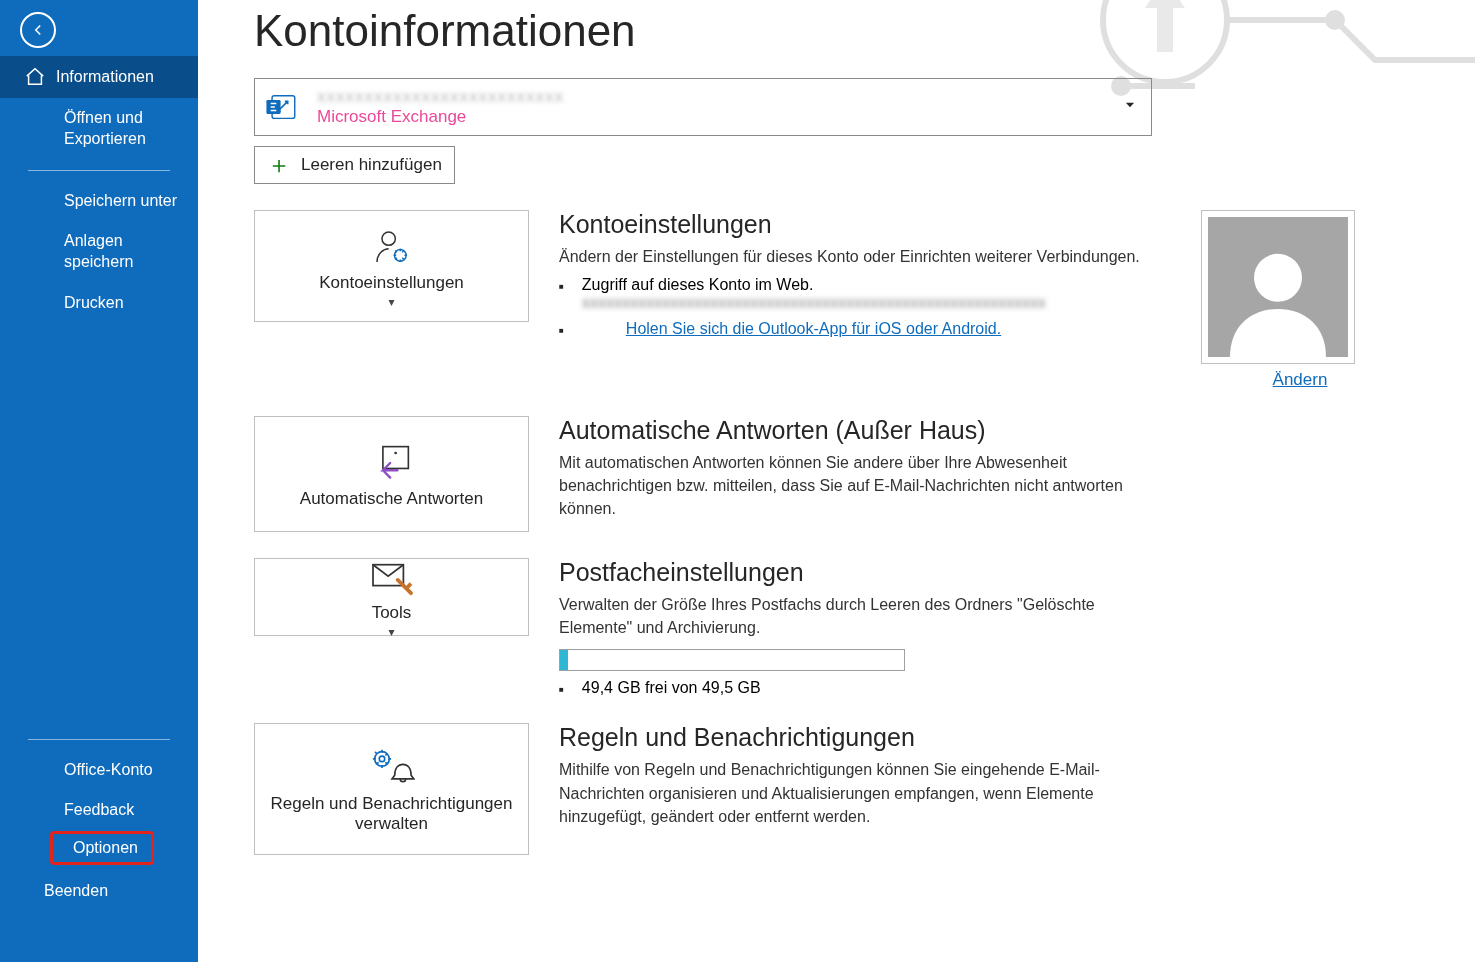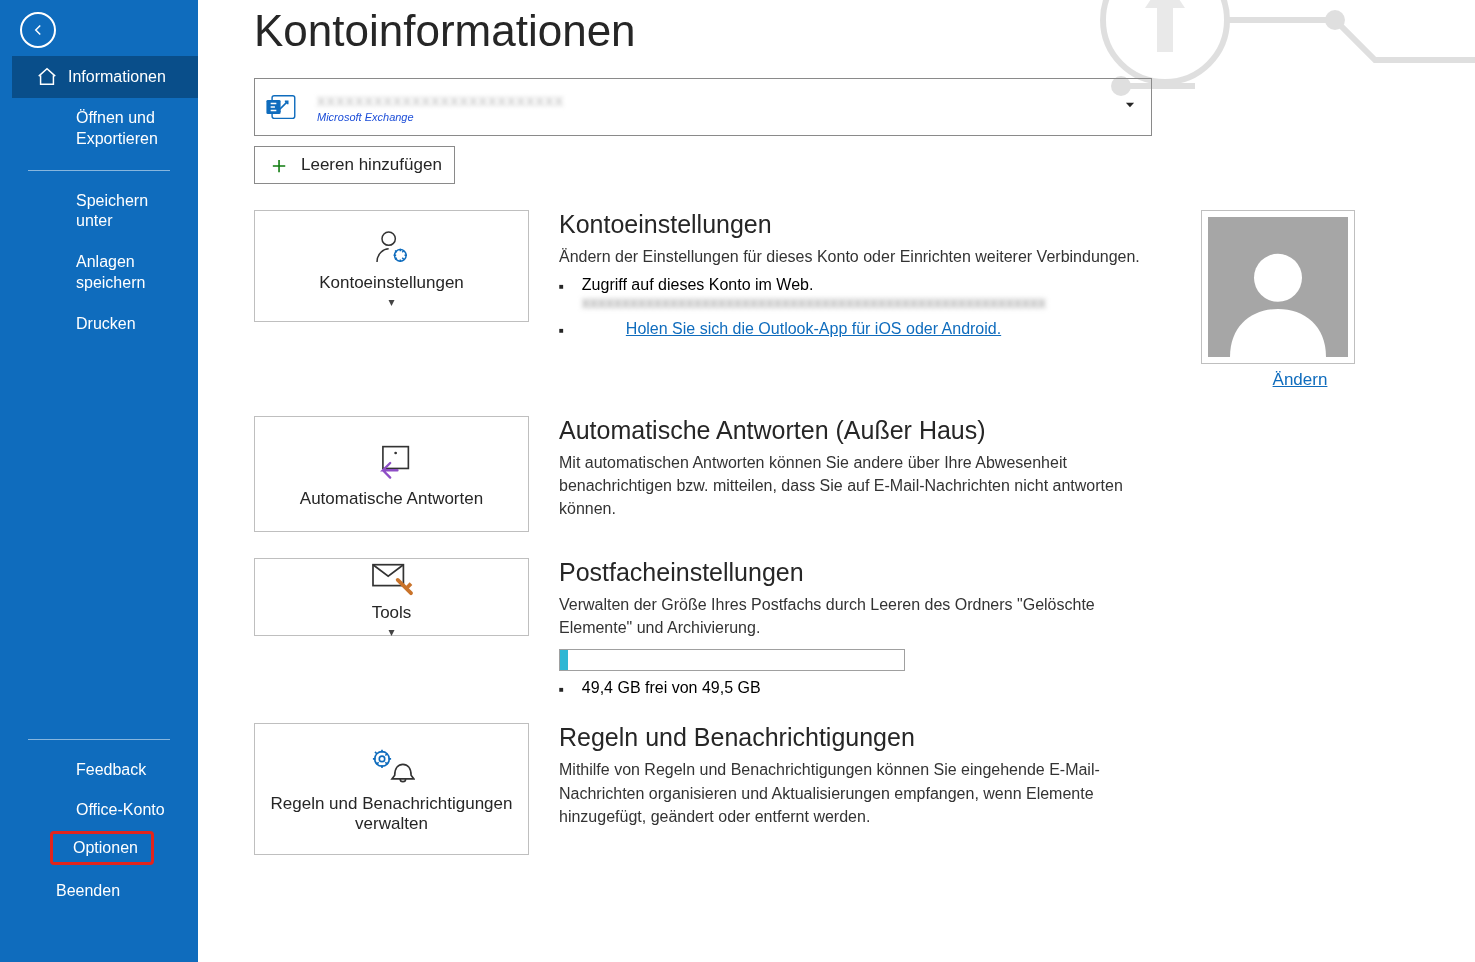--- a/index.html
+++ b/index.html
@@ -33,21 +33,20 @@
     cursor: pointer;
   }
   .sidebar-item {
     padding: 10px 14px 10px 24px;
     font-size: 16px;
     cursor: pointer;
     display: flex;
     align-items: center;
     gap: 10px;
     line-height: 1.3;
-    margin-left: 12px;
   }
   .sidebar-item.indent { padding-left: 64px; }
   .sidebar-item.selected {
     background: #094e8a;
   }
   .sidebar-sep {
     height: 1px;
     background: rgba(255,255,255,0.5);
     margin: 10px 28px 10px 28px;
   }
@@ -92,23 +91,22 @@
     margin-right: 18px;
   }
   .acct-text { display:flex; flex-direction:column; }
   .acct-email {
     font-size: 17px;
     color: #b9b9b9;
     filter: blur(2px);
     letter-spacing: 1px;
   }
   .acct-type {
-    font-size: 11px;
-    color: #1d4ed8;
-    font-style: italic;
+    font-size: 17px;
+    color: #ec4899;
   }
   .caret-down {
     margin-left: auto;
   }
   .add-account {
     border: 1px solid #8a8a8a;
     display: inline-flex;
     align-items: center;
     gap: 10px;
     padding: 6px 12px;
@@ -235,24 +233,24 @@
   <div class="sidebar-item indent">
     <span>Anlagen speichern</span>
   </div>
   <div class="sidebar-item indent">
     <span>Drucken</span>
   </div>
 
   <div class="sidebar-spacer"></div>
   <div class="sidebar-sep"></div>
   <div class="sidebar-item indent">
+    <span>Office-Konto</span>
+  </div>
+  <div class="sidebar-item indent">
     <span>Feedback</span>
-  </div>
-  <div class="sidebar-item indent">
-    <span>Office-Konto</span>
   </div>
   <div class="sidebar-highlight">
     <span>Optionen</span>
   </div>
   <div class="sidebar-item indent" style="margin-top:6px; margin-bottom:50px;padding-left:44px;">
     <span>Beenden</span>
   </div>
 </div>
 
 <div class="main">

